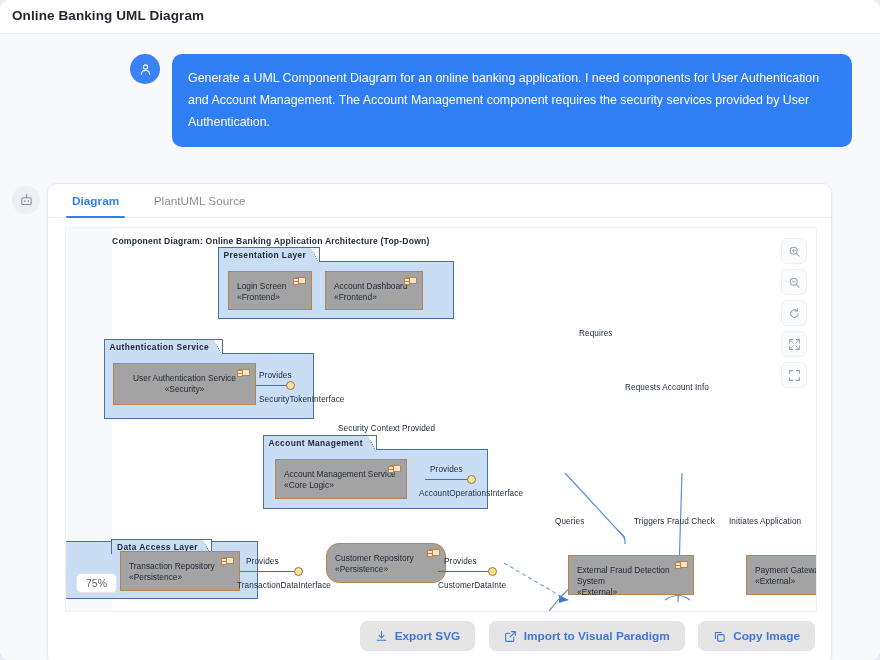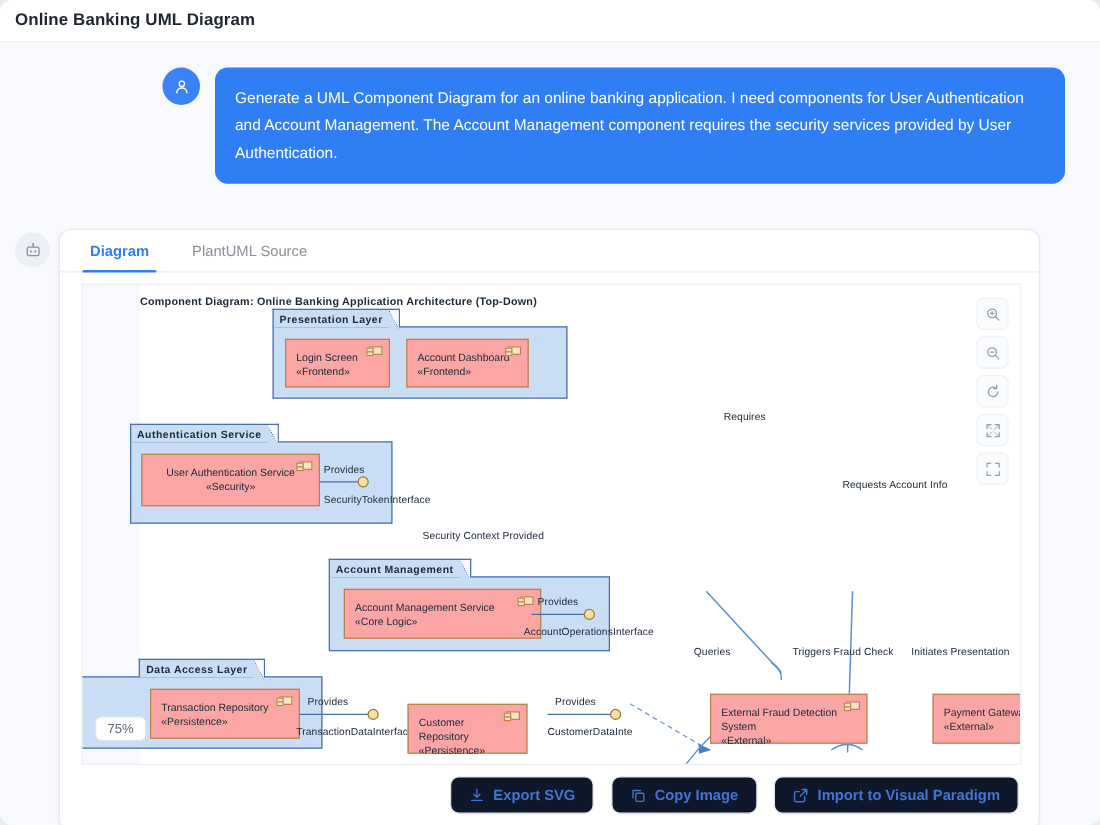--- a/index.html
+++ b/index.html
@@ -127,21 +127,21 @@
     cursor: pointer;
   }
   
   #footer {
     position: absolute; left: 0; top: 437px;
     width: 785px; height: 45px;
     text-align: right; padding-right: 18px;
   }
   .fbtn {
     display: inline-flex; align-items: center; gap: 7px;
-    background: #0f172a; border: 1px solid #dfe5ee;
+    background: #e5e5e5; border: 1px solid #dfe5ee;
     border-radius: 7px;
     padding: 7px 14px; margin-left: 9px;
     font-size: 11.8px; font-weight: bold; color: #3f76d8;
     cursor: pointer; vertical-align: middle;
   }
   
   #uml { position: absolute; left: 0; top: 0; width: 706px; height: 385px; }
   .pkg {
     position: absolute;
     background: #c9ddf5; border: 1.4px solid #4a6fa8;
@@ -154,21 +154,21 @@
     padding: 2px 13px 0 5px; white-space: nowrap;
     letter-spacing: .4px;
   }
   .pkg-tab::after {
     content: ""; position: absolute; right: 0px; top: 0px;
     width: 8px; height: 15px;
     background: linear-gradient(to bottom left, #f7f9fc 49%, #4a6fa8 50%, #c9ddf5 52%);
   }
   .comp {
     position: absolute;
-    background: #fca5a5; border: 1.2px solid #b8834c;
+    background: #a3a3a3; border: 1.2px solid #b8834c;
     font-size: 8.4px; color: #1b2838; line-height: 11px;
     padding: 9px 8px 0 8px;
   }
   .comp .st { display: block; }
   .comp-icon {
     position: absolute; right: 5px; top: 5px;
     width: 11px; height: 7px;
     background: #fbe3c8; border: 1.1px solid #b8834c;
   }
   .comp-icon::before, .comp-icon::after {
@@ -280,46 +280,46 @@
                   <span>User Authentication Service</span>
                   <span class="st">«Security»</span>
                   <span class="comp-icon"></span>
                 </div>
                 <div style="position:absolute;left:151px;top:31px;width:32px;height:1.2px;background:#4a6fa8"></div>
                 <span class="lbl" style="left:154px; top:17px;">Provides</span>
                 <span class="ball" style="left:181px; top:27px;"></span>
                 <span class="lbl" style="left:154px; top:41px;">SecurityTokenInterface</span>
               </div>
 
-              <div class="pkg" style="left:151px; top:233px; width:225px; height:60px;padding-left:45px;">
+              <div class="pkg" style="left:151px; top:221px; width:225px; height:60px;padding-left:45px;">
                 <div class="pkg-tab">Account Management</div>
-                <div class="comp" style="left:11px; top:9px; width:158px; height:40px;">
+                <div class="comp" style="left:11px; top:9px; width:132px; height:40px;">
                   <span>Account Management Service</span>
                   <span class="st">«Core Logic»</span>
                   <span class="comp-icon"></span>
                 </div>
                 <div style="position:absolute;left:161px;top:29px;width:44px;height:1.2px;background:#4a6fa8"></div>
                 <span class="lbl" style="left:166px; top:15px;">Provides</span>
                 <span class="ball" style="left:203px; top:25px;"></span>
                 <span class="lbl" style="left:155px; top:39px;">AccountOperationsInterface</span>
               </div>
 
               <div class="pkg" style="left:-243px; top:313px; width:389px; height:58px;">
-                <div class="pkg-tab" style="left:241px;">Data Access Layer</div>
+                <div class="pkg-tab" style="left:241px;margin-top:12px;">Data Access Layer</div>
                 <div class="comp" style="left:250px; top:9px; width:120px; height:40px;">
                   <span>Transaction Repository</span>
                   <span class="st">«Persistence»</span>
                   <span class="comp-icon"></span>
                 </div>
                 <div style="position:absolute;left:370px;top:29px;width:56px;height:1.2px;background:#4a6fa8"></div>
                 <span class="lbl" style="left:376px; top:15px;">Provides</span>
                 <span class="ball" style="left:424px; top:25px;"></span>
                 <span class="lbl" style="left:367px; top:39px;">TransactionDataInterface</span>
 
-                <div class="comp" style="left:456px; top:21px; width:96px; height:40px;">
+                <div class="comp" style="left:456px; top:1px; width:120px; height:40px;border-radius:13px;">
                   <span>Customer Repository</span>
                   <span class="st">«Persistence»</span>
                   <span class="comp-icon"></span>
                 </div>
                 <div style="position:absolute;left:568px;top:29px;width:52px;height:1.2px;background:#4a6fa8"></div>
                 <span class="lbl" style="left:574px; top:15px;">Provides</span>
                 <span class="ball" style="left:618px; top:25px;"></span>
                 <span class="lbl" style="left:568px; top:39px;">CustomerDataInte</span>
               </div>
 
@@ -328,25 +328,25 @@
                 <span class="st">«External»</span>
                 <span class="comp-icon"></span>
               </div>
               <div class="comp" style="left:634px; top:327px; width:100px; height:40px;">
                 <span>Payment Gateway</span>
                 <span class="st">«External»</span>
                 
               </div>
 
               <span class="lbl" style="left:467px; top:101px;">Requires</span>
-              <span class="lbl" style="left:562px; top:155px;text-align:right;">Requests Account Info</span>
+              <span class="lbl" style="left:513px; top:155px;text-align:right;">Requests Account Info</span>
               <span class="lbl" style="left:226px; top:196px;">Security Context Provided</span>
               <span class="lbl" style="left:443px; top:289px;">Queries</span>
               <span class="lbl" style="left:522px; top:289px;">Triggers Fraud Check</span>
-              <span class="lbl" style="left:617px; top:289px;">Initiates Presentation</span>
+              <span class="lbl" style="left:617px; top:289px;">Initiates Application</span>
             </div>
           </div>
 
           <div id="zoom-badge">75%</div>
 
           <div id="controls">
             <div class="ctl">
               <svg width="13" height="13" viewBox="0 0 24 24">
                 <circle cx="10.5" cy="10.5" r="6.4" fill="none" stroke="#97a0ad" stroke-width="1.9"></circle>
                 <path d="M15.3 15.3 L20.5 20.5" stroke="#97a0ad" stroke-width="1.9" stroke-linecap="round"></path>
@@ -383,30 +383,30 @@
         <div id="footer">
           <span class="fbtn">
             <svg width="13" height="13" viewBox="0 0 24 24">
               <path d="M12 3v11M7.5 10l4.5 4.5L16.5 10" fill="none" stroke="#3f76d8" stroke-width="2" stroke-linecap="round" stroke-linejoin="round"></path>
               <path d="M4 19h16" stroke="#3f76d8" stroke-width="2" stroke-linecap="round"></path>
             </svg>
             <span>Export SVG</span>
           </span>
           <span class="fbtn">
             <svg width="13" height="13" viewBox="0 0 24 24">
+              <path d="M18 13.5V19a2 2 0 0 1-2 2H5a2 2 0 0 1-2-2V8a2 2 0 0 1 2-2h5.5" fill="none" stroke="#3f76d8" stroke-width="2" stroke-linecap="round"></path>
+              <path d="M14 3h7v7M21 3l-9.5 9.5" fill="none" stroke="#3f76d8" stroke-width="2" stroke-linecap="round" stroke-linejoin="round"></path>
+            </svg>
+            <span>Import to Visual Paradigm</span>
+          </span>
+          <span class="fbtn">
+            <svg width="13" height="13" viewBox="0 0 24 24">
               <rect x="8.5" y="8.5" width="12" height="12" rx="2" fill="none" stroke="#3f76d8" stroke-width="2"></rect>
               <path d="M15.5 4.5h-11v11" fill="none" stroke="#3f76d8" stroke-width="2" stroke-linecap="round" stroke-linejoin="round"></path>
             </svg>
             <span>Copy Image</span>
           </span>
-          <span class="fbtn">
-            <svg width="13" height="13" viewBox="0 0 24 24">
-              <path d="M18 13.5V19a2 2 0 0 1-2 2H5a2 2 0 0 1-2-2V8a2 2 0 0 1 2-2h5.5" fill="none" stroke="#3f76d8" stroke-width="2" stroke-linecap="round"></path>
-              <path d="M14 3h7v7M21 3l-9.5 9.5" fill="none" stroke="#3f76d8" stroke-width="2" stroke-linecap="round" stroke-linejoin="round"></path>
-            </svg>
-            <span>Import to Visual Paradigm</span>
-          </span>
         </div>
 
       </div>
     </div>
   </div>
 </div>
 
 </body></html>

